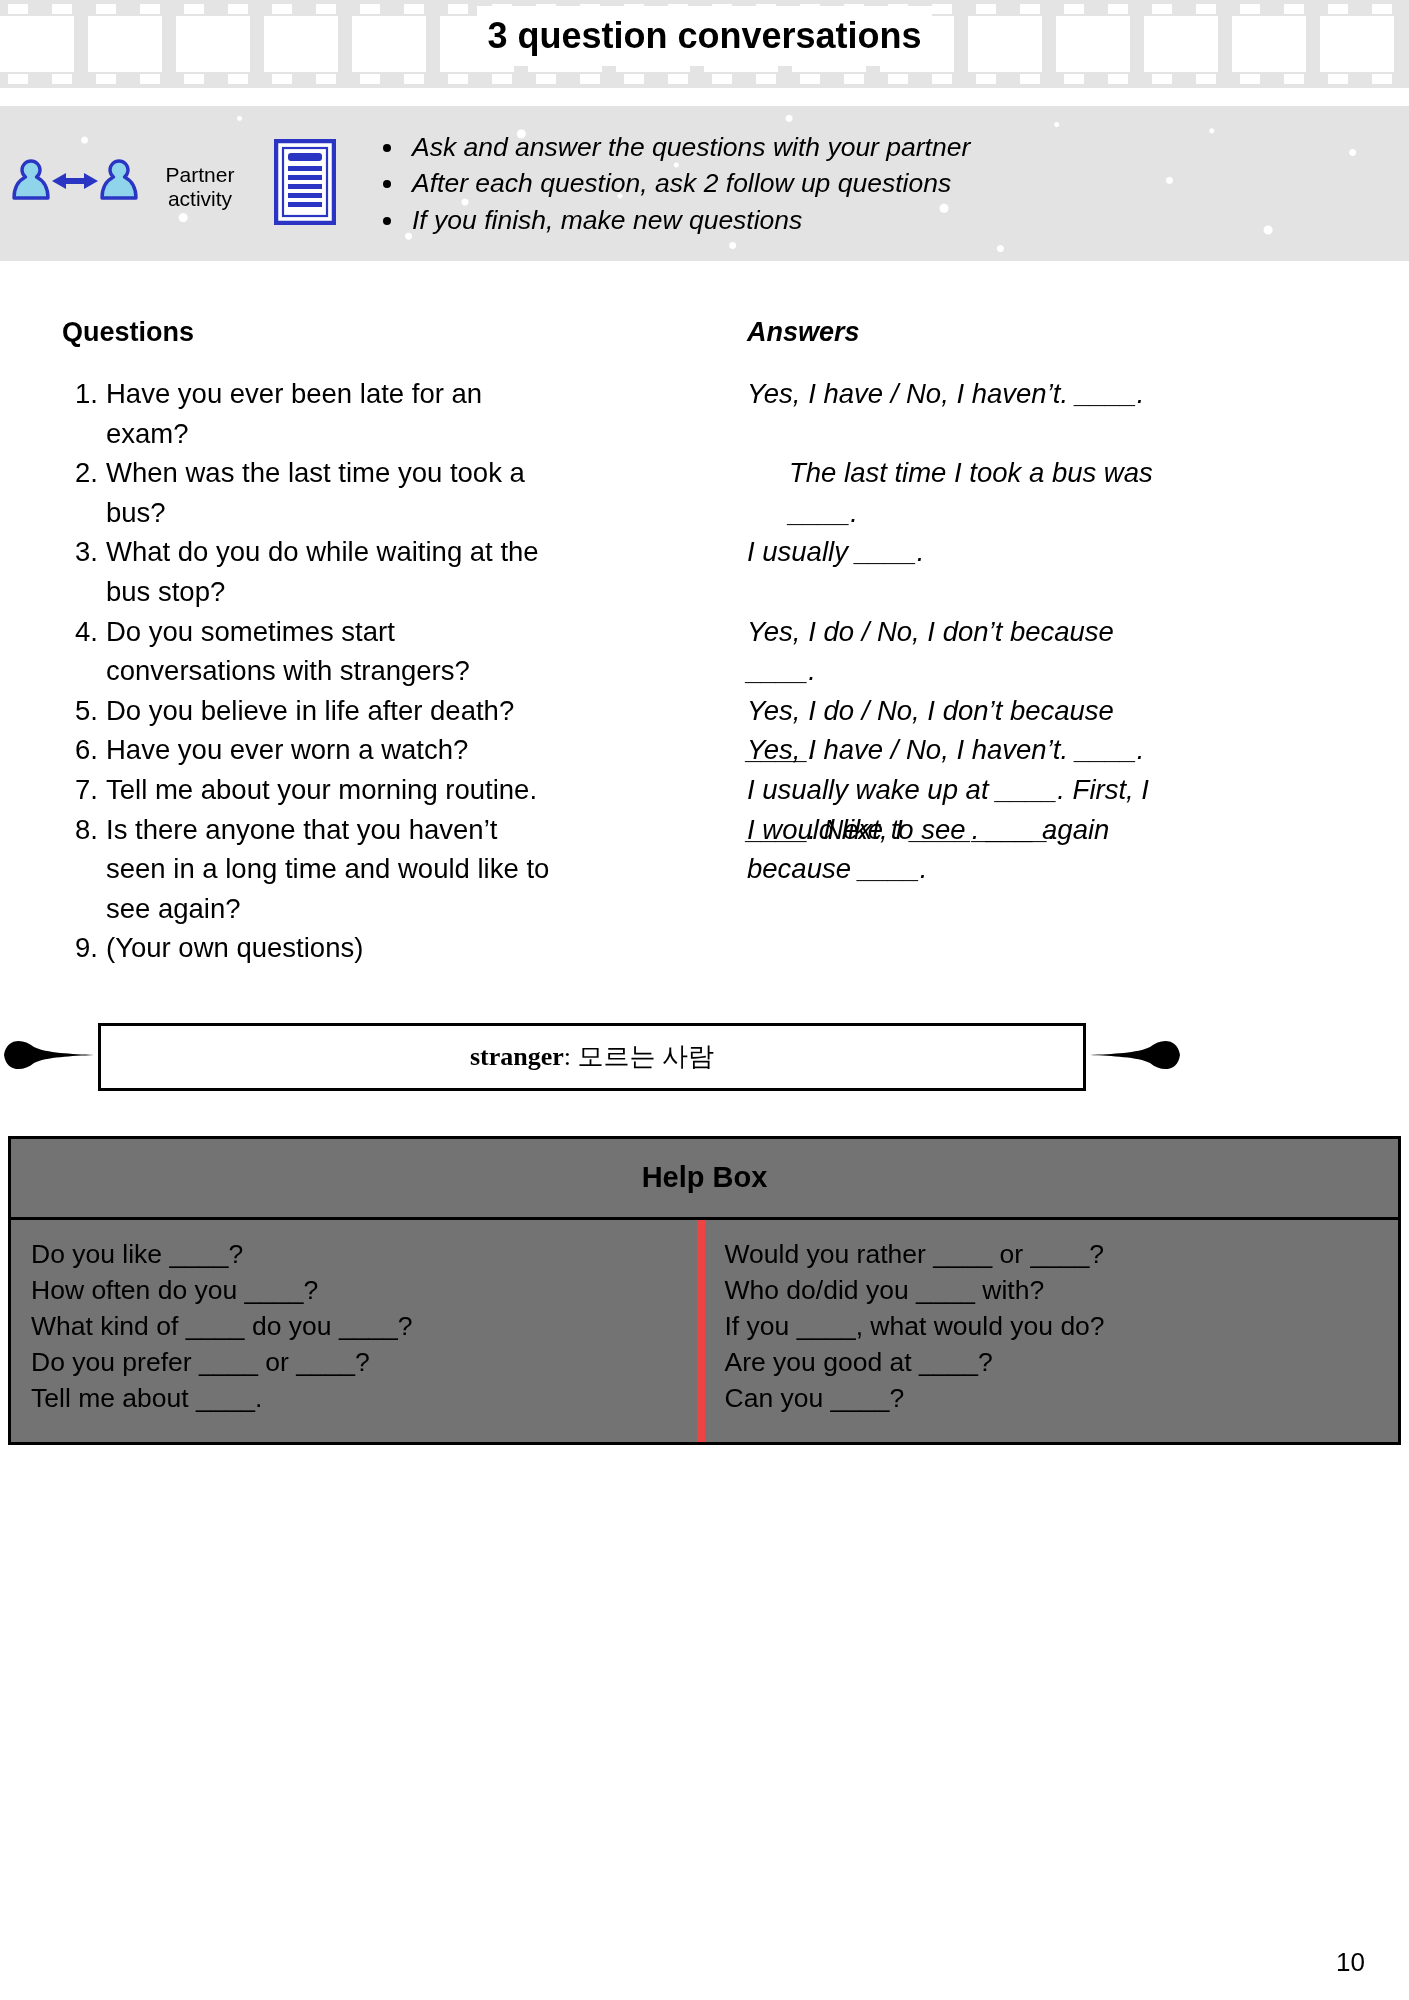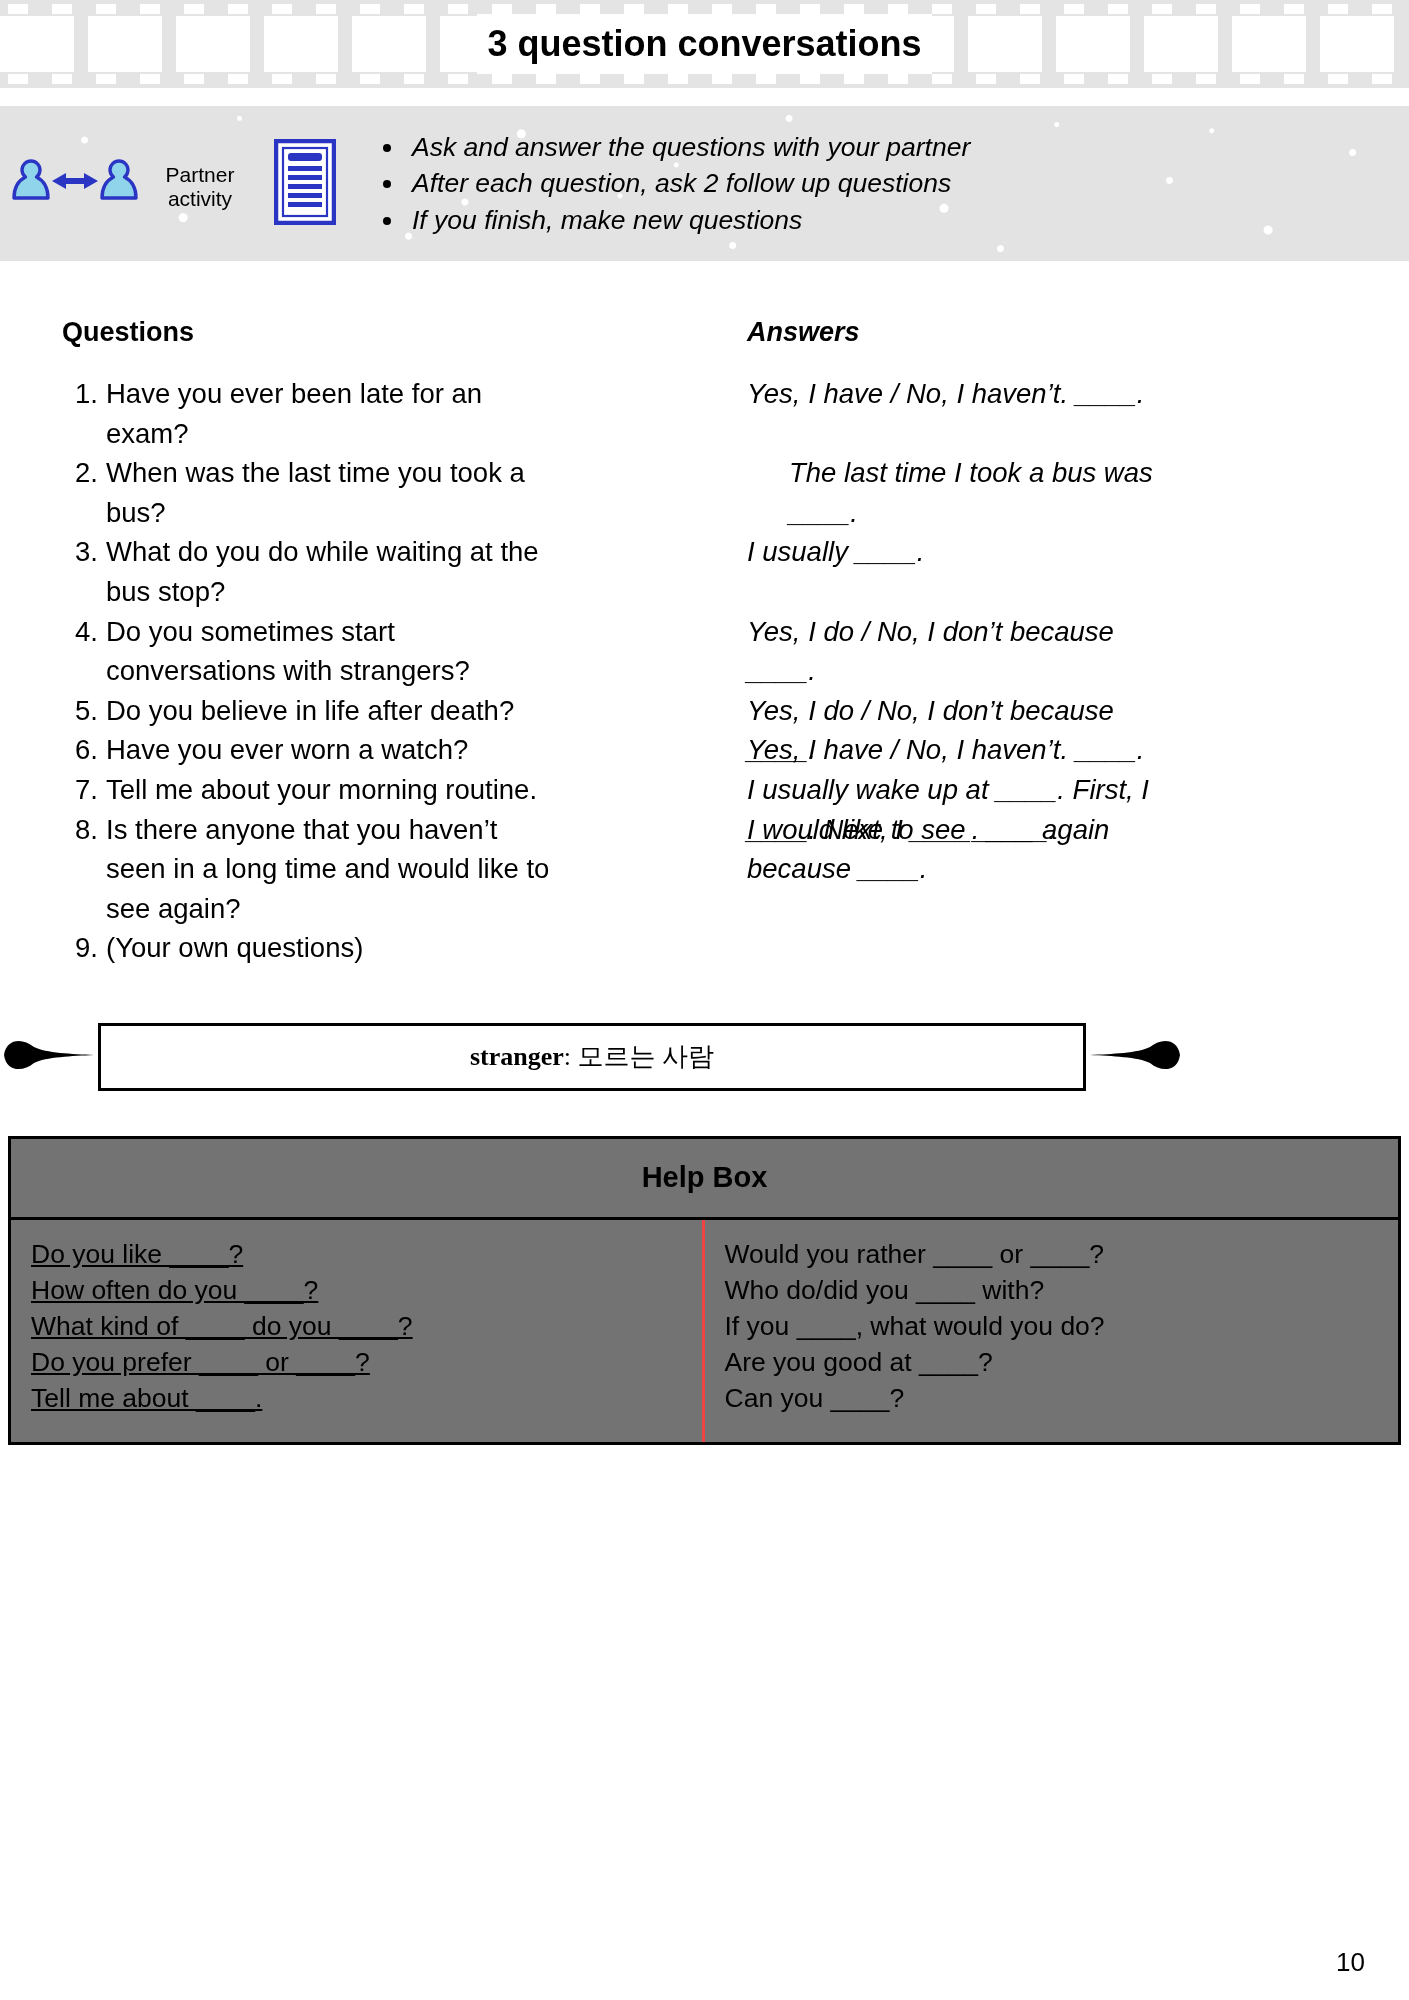--- a/index.html
+++ b/index.html
@@ -57,21 +57,21 @@
     flex: 0 0 auto;
     width: 74px;
     height: 56px;
     background: #ffffff;
   }
   .film-title {
     position: absolute;
     top: 0;
     left: 0;
     width: 1409px;
-    height: 88px;
+    height: 72px;
     display: flex;
     align-items: center;
     justify-content: center;
     font-size: 36px;
     font-weight: bold;
     letter-spacing: 0px;
     z-index: 5;
     pointer-events: none;
   }
   .film-title span {
@@ -260,21 +260,21 @@
   }
   .help-cols {
     display: flex;
     min-height: 222px;
   }
   .help-col {
     flex: 1 1 50%;
     padding: 16px 20px 18px 20px;
     box-sizing: border-box;
   }
-  .help-col.left { border-right: 3px solid #ef4444; text-decoration: underline; }
+  .help-col.left { border-right: 8px solid #ef4444; }
   .help-line {
     font-size: 26.5px;
     line-height: 1.36;
   }
 
   
   .page-number {
     position: absolute;
     right: 44px;
     bottom: 22px;

